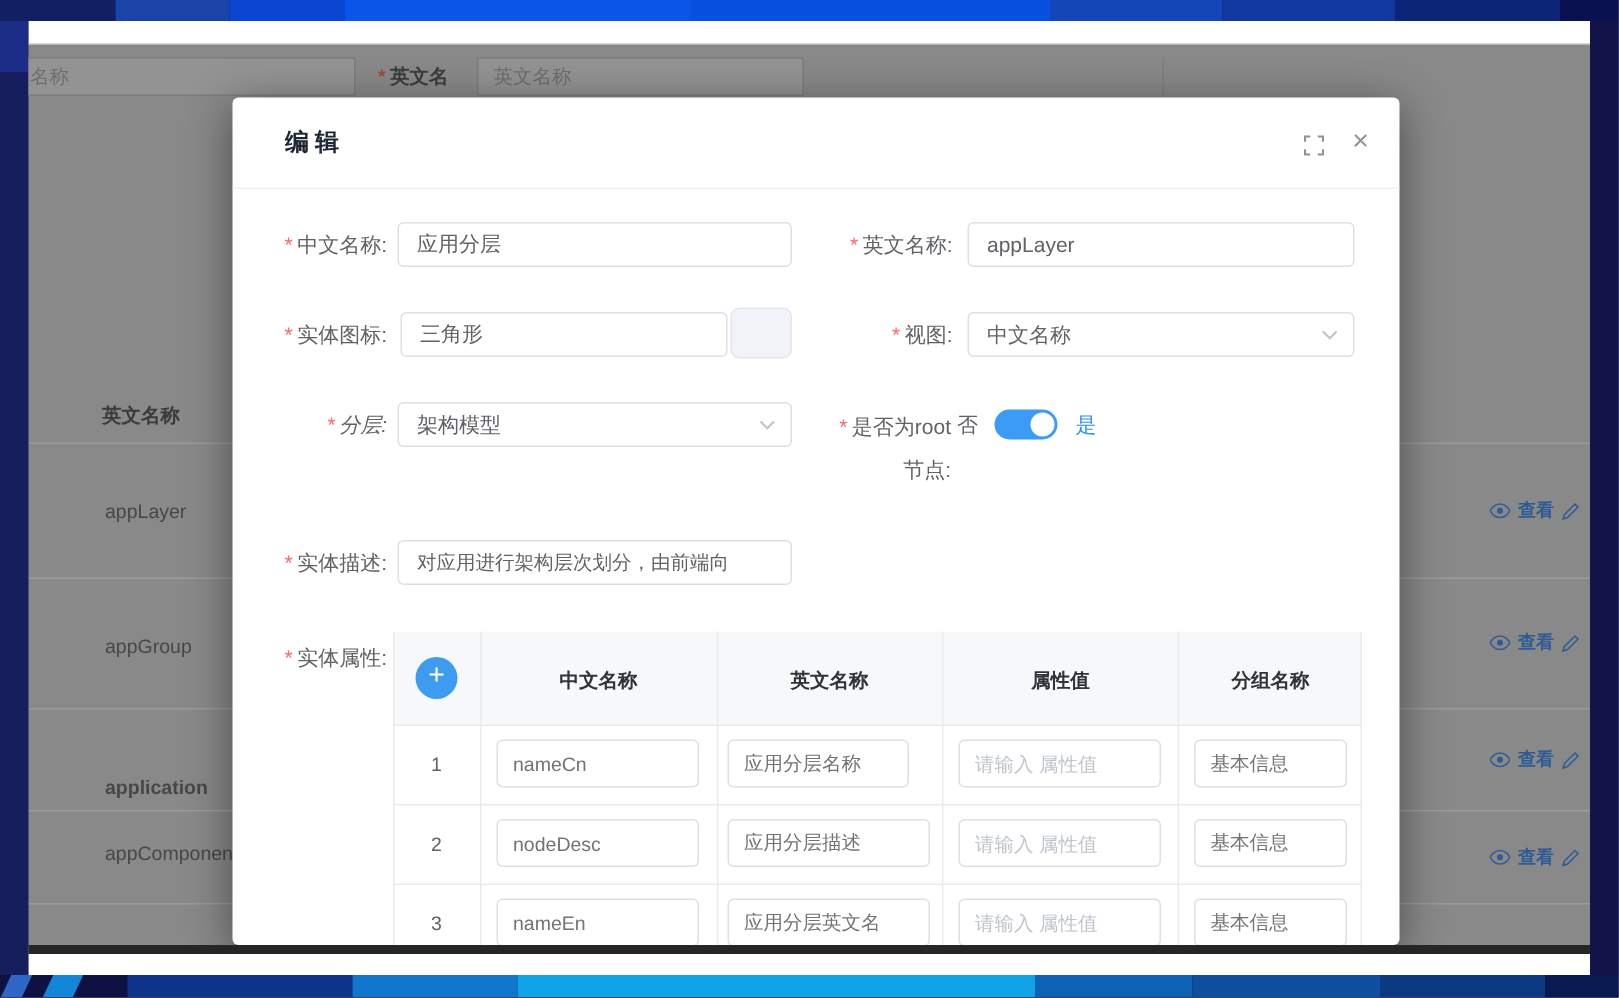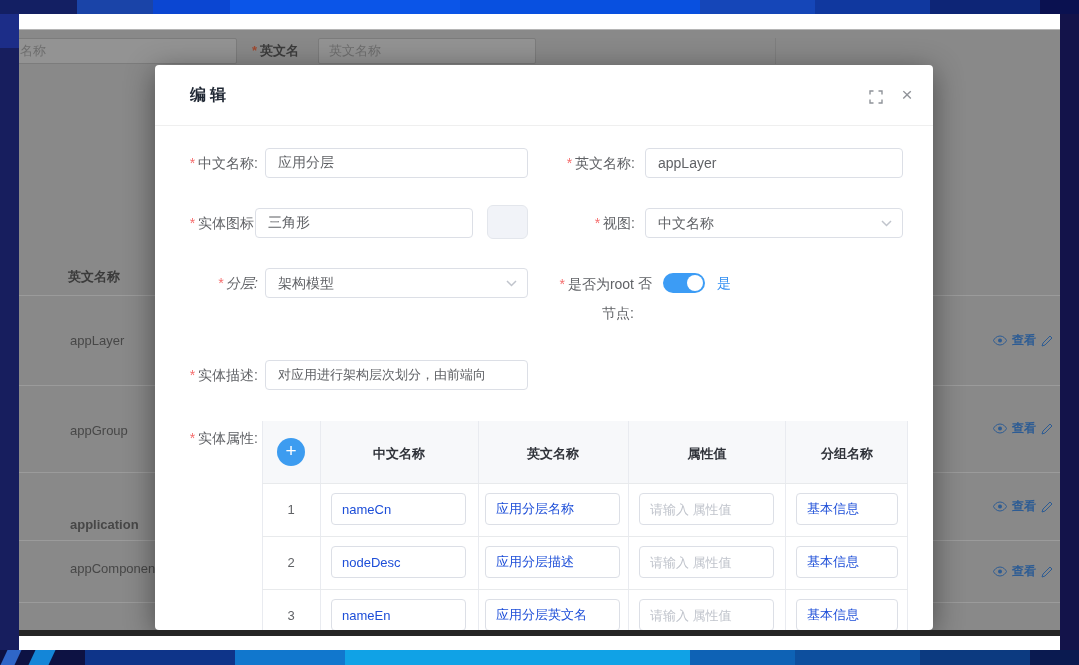--- a/index.html
+++ b/index.html
@@ -39,21 +39,21 @@
   .toggle{position:absolute;width:42px;height:20px;border-radius:10px;background:#3c9cf5;cursor:pointer;}
   .toggle .knob{position:absolute;right:2px;top:2px;width:16px;height:16px;border-radius:50%;background:#fff;}
   .rootlabel{position:absolute;left:391px;top:205px;width:88px;line-height:29px;text-align:right;color:#606266;font-size:14px;word-break:break-all;}
   
   .attr-table{position:absolute;left:107px;top:356px;width:646px;height:209px;overflow:hidden;background:#fff;}
   .at-headbg{position:absolute;left:0;top:0;width:646px;height:62px;background:#f7f8fa;}
   .at-hline{position:absolute;left:0;width:646px;height:1px;background:#e8eaec;}
   .at-vline{position:absolute;top:0;width:1px;height:209px;background:#e9ebf0;}
   .at-htext{position:absolute;top:24px;font-size:13px;font-weight:bold;color:#30333a;transform:translateX(-50%);white-space:nowrap;}
   .at-num{position:absolute;top:0;width:58px;text-align:center;font-size:13px;color:#606266;}
-  .at-input{position:absolute;height:32px;background:#fff;border:1px solid #dcdfe6;border-radius:4px;font-size:13px;color:#1d4ed8;padding:0 10px;font-family:inherit;outline:none;}
+  .at-input{position:absolute;height:32px;background:#fff;border:1px solid #dcdfe6;border-radius:4px;font-size:13px;color:#737373;padding:0 10px;font-family:inherit;outline:none;}
   .at-input::placeholder{color:#c0c4cc;}
   .plus-btn{position:absolute;left:15px;top:17px;width:28px;height:28px;border-radius:50%;background:#3d9cf0;color:#fff;font-size:19px;line-height:26px;text-align:center;cursor:pointer;}
 </style>
 </head>
 <body>
 
 <div class="frame">
 
   <div>
     <div class="seg" style="left:0;width:77px;background:#131f63;"></div>
@@ -158,21 +158,21 @@
       </div>
       <div class="m-close">×</div>
       <div class="m-divider"></div>
 
       <div class="mlabel" style="left:0;top:83px;width:103px;"><span class="req">*</span><span>中文名称:</span></div>
       <input class="minput" style="left: 110px; top: 83px; width: 263px;" readonly="" value="应用分层">
       <div class="mlabel" style="left:375px;top:83px;width:105px;"><span class="req">*</span><span>英文名称:</span></div>
       <input class="minput" style="left: 490px; top: 83px; width: 258px;" readonly="" value="appLayer">
 
       <div class="mlabel" style="left:0;top:143px;width:103px;"><span class="req">*</span><span>实体图标:</span></div>
-      <input class="minput" style="left: 100px; top: 143px; width: 218px;" readonly="" value="三角形">
+      <input class="minput" style="left: 112px; top: 143px; width: 218px;" readonly="" value="三角形">
       <div class="suffix-btn" style="left:332px;top:140px;width:41px;height:34px;"></div>
       <div class="mlabel" style="left:375px;top:143px;width:105px;"><span class="req">*</span><span>视图:</span></div>
       <div class="mselect" style="left:490px;top:143px;width:258px;">
         <span>中文名称</span>
         <svg width="11" height="7" viewBox="0 0 11 7" fill="none" stroke="#c0c4cc" stroke-width="1.5">
             <path d="M1 1l4.5 4.5L10 1"></path>
           </svg>
       </div>
 
       <div class="mlabel" style="left:0;top:203px;width:103px;font-style:italic;"><span class="req">*</span><span>分层:</span></div>
@@ -207,21 +207,21 @@
         <div class="at-hline" style="top:168px;"></div>
 
         <div class="plus-btn">+</div>
         <div class="at-htext" style="left:137px;">中文名称</div>
         <div class="at-htext" style="left:291px;">英文名称</div>
         <div class="at-htext" style="left:445px;">属性值</div>
         <div class="at-htext" style="left:585px;">分组名称</div>
 
         <div class="at-num" style="top:81px;">1</div>
         <input class="at-input" style="left: 69px; top: 72px; width: 135px;" readonly="" value="nameCn">
-        <input class="at-input" style="left: 223px; top: 72px; width: 135px;" readonly="" value="应用分层名称">
+        <input class="at-input" style="left: 223px; top: 72px; width: 121px;" readonly="" value="应用分层名称">
         <input class="at-input" style="left: 377px; top: 72px; width: 135px;" readonly="" placeholder="请输入 属性值">
         <input class="at-input" style="left: 534px; top: 72px; width: 102px;" readonly="" value="基本信息">
 
         <div class="at-num" style="top:134px;">2</div>
         <input class="at-input" style="left: 69px; top: 125px; width: 135px;" readonly="" value="nodeDesc">
         <input class="at-input" style="left: 223px; top: 125px; width: 135px;" readonly="" value="应用分层描述">
         <input class="at-input" style="left: 377px; top: 125px; width: 135px;" readonly="" placeholder="请输入 属性值">
         <input class="at-input" style="left: 534px; top: 125px; width: 102px;" readonly="" value="基本信息">
 
         <div class="at-num" style="top:187px;">3</div>

